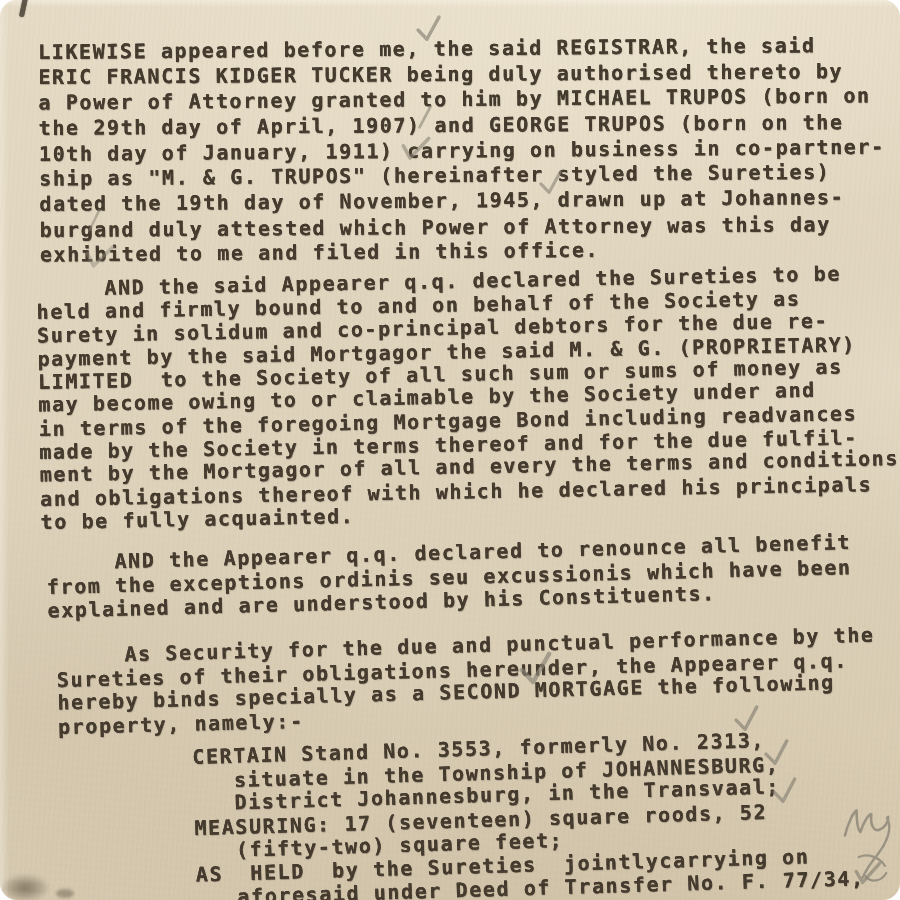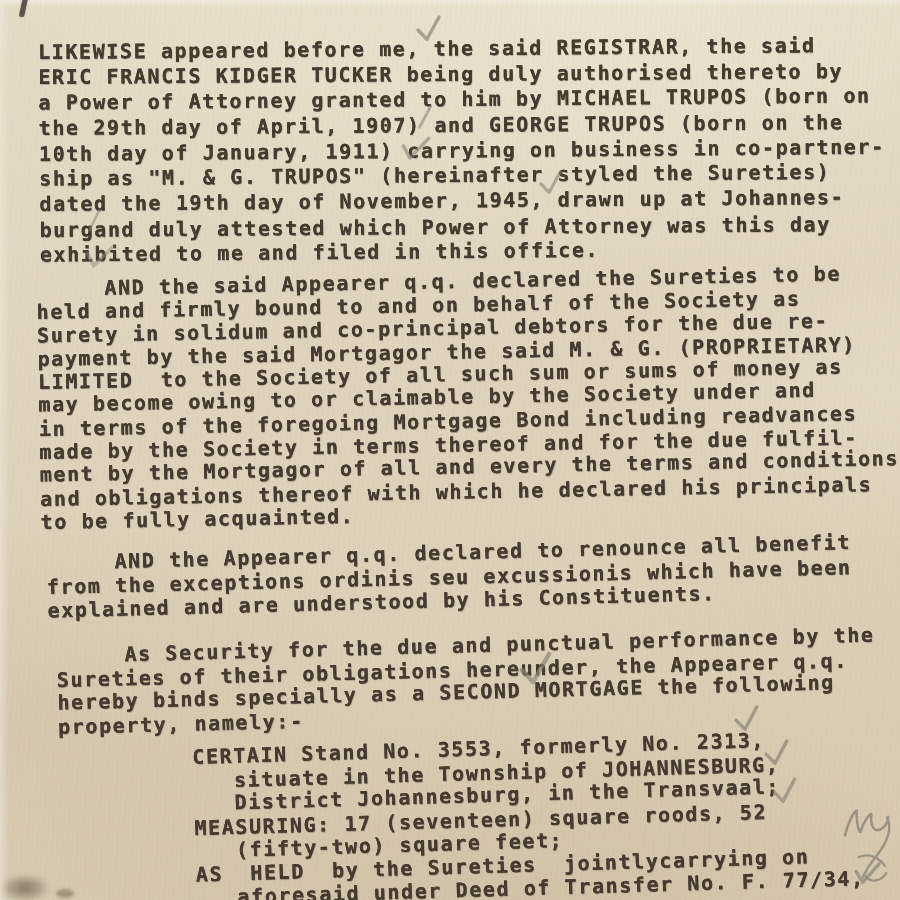--- a/index.html
+++ b/index.html
@@ -8,20 +8,21 @@
     font-family:"DejaVu Sans Mono","Liberation Mono",monospace;
   }
   .paper{
     position:absolute;left:0;top:0;width:900px;height:900px;overflow:hidden;
     background:
       radial-gradient(120% 55% at 70% 0%, rgba(242,234,216,.60), rgba(242,234,216,0) 60%),
       radial-gradient(45% 28% at 100% 42%, rgba(236,226,207,.45), rgba(236,226,207,0) 70%),
       radial-gradient(55% 35% at 6% 80%, rgba(186,170,142,.22), rgba(186,170,142,0) 70%),
       radial-gradient(90% 45% at 55% 106%, rgba(184,168,140,.30), rgba(184,168,140,0) 72%),
       linear-gradient(168deg, #e5dbc5 0%, #ded2bb 45%, #d7cab0 100%);
+    border-radius: 17px;
   }
   .grain{
     position:absolute;inset:0;pointer-events:none;opacity:.55;
     background:
       repeating-linear-gradient(94deg, rgba(118,102,78,.030) 0 2px, rgba(118,102,78,0) 2px 5px),
       repeating-linear-gradient(5deg, rgba(255,251,240,.045) 0 3px, rgba(255,251,240,0) 3px 7px);
   }
   .edge-top{position:absolute;left:0;top:0;width:900px;height:7px;
     background:linear-gradient(rgba(246,240,226,.7),rgba(246,240,226,0));}
   .edge-left{position:absolute;left:0;top:0;width:9px;height:900px;

